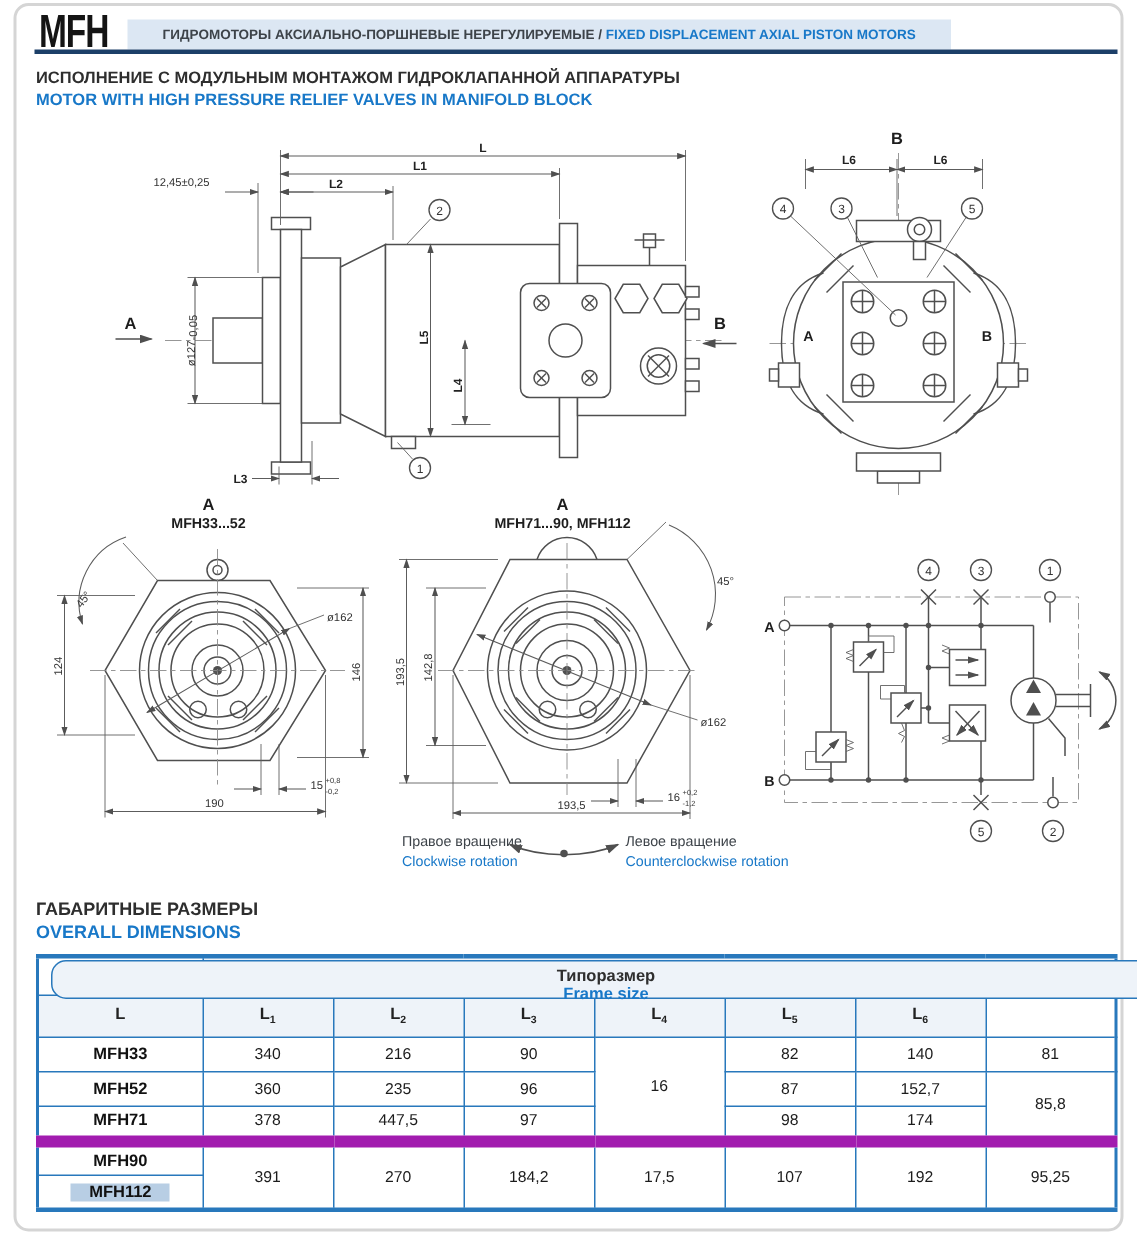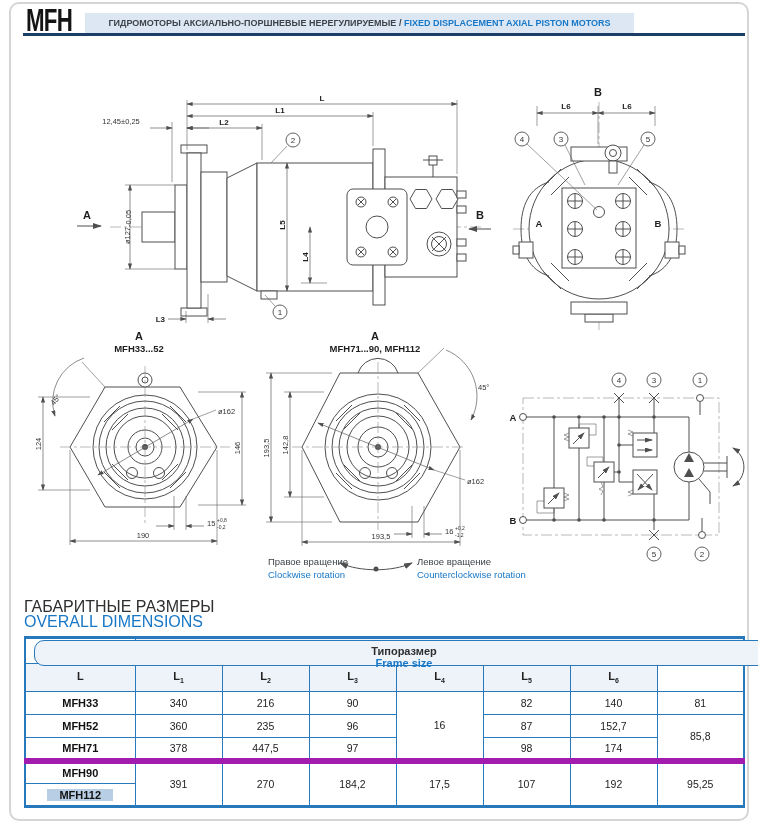--- a/index.html
+++ b/index.html
@@ -10,21 +10,21 @@
   .logo{position:absolute;left:26px;top:3px;font-size:31px;font-weight:bold;color:#141414;
     transform:scaleX(.72);transform-origin:left top;letter-spacing:-1px}
   .band{position:absolute;left:85px;top:13px;width:549px;height:20px;background:#dce7f3;
     text-align:center;line-height:20px;font-size:9px;font-weight:bold;white-space:nowrap}
   .band .ru{color:#3d4349}
   .band .en{color:#1878c8}
   .rule{position:absolute;left:23px;top:33px;width:722px;height:3px;background:#1c3f68}
   .sec{position:absolute;left:24px;top:45px;font-size:11px;font-weight:bold;line-height:15px}
   .sec .ru{color:#2e2e2e}
   .sec .en{color:#1878c8}
-  .dimhead{position:absolute;left:24px;top:599px;font-size:16px;font-weight:normal;line-height:15px}
+  .dimhead{position:absolute;left:24px;top:599px;font-size:12px;font-weight:bold;line-height:15px}
   .dimhead .ru{color:#2e2e2e}
   .dimhead .en{color:#1878c8}
 
   svg{position:absolute;overflow:visible}
   svg text{font-family:"Liberation Sans","DejaVu Sans",sans-serif}
   .ln{stroke:#4f4f4f;stroke-width:1;fill:none}
   .lnf{stroke:#4f4f4f;stroke-width:1;fill:#fff}
   .thin{stroke:#606060;stroke-width:.6;fill:none}
   .dim{stroke:#5c5c5c;stroke-width:.7;fill:none}
   .cl{stroke:#8b8b8b;stroke-width:.6;fill:none;stroke-dasharray:11 3 3 3}
@@ -50,33 +50,35 @@
   th.frame{text-align:left;padding:4px 6px;height:52px}
   th.frame .ru{color:#2e2e2e;font-size:11px}
   th.frame .en{color:#1878c8;font-size:11px}
   th.span .ru{color:#3d4349;font-size:10.5px}
   th.span .en{color:#1878c8;font-size:10.5px}
   tr.h1 th{height:26px}
   tr.h2 th{height:28px;font-size:11px;color:#222}
   tr.h2 sub{font-size:7px}
   td.name{text-align:left;padding:3px 5px;font-weight:bold;font-size:11px;color:#111}
   table.dims td{height:23px}
-  tr.grp td{border-top:6px solid #a21caf}
+  tr.grp td{border-top:8px solid #a21caf}
   .hl{background:#b8cee4;padding:0 12px}
 </style>
 </head>
 <body>
 
 <div class="frame"></div>
 
 <div class="logo">MFH</div>
 <div class="band"><span class="ru">ГИДРОМОТОРЫ АКСИАЛЬНО-ПОРШНЕВЫЕ НЕРЕГУЛИРУЕМЫЕ</span><span class="ru"> / </span><span class="en">FIXED DISPLACEMENT AXIAL PISTON MOTORS</span></div>
 <div class="rule"></div>
 
 <div class="sec">
+  <div class="ru">ИСПОЛНЕНИЕ С МОДУЛЬНЫМ МОНТАЖОМ ГИДРОКЛАПАННОЙ АППАРАТУРЫ</div>
+  <div class="en">MOTOR WITH HIGH PRESSURE RELIEF VALVES IN MANIFOLD BLOCK</div>
 </div>
 
 <svg style="left:25px;top:92px" width="470" height="244" viewBox="0 0 470 244">
   <defs>
     <marker id="sv" markerWidth="9" markerHeight="7" refX="8" refY="3" orient="auto-start-reverse">
       <path d="M0,0 L9,3 L0,6 z" fill="#4f4f4f"></path>
     </marker>
   </defs>
   <line class="cl" x1="85" y1="135" x2="458" y2="135"></line>
   <g>

